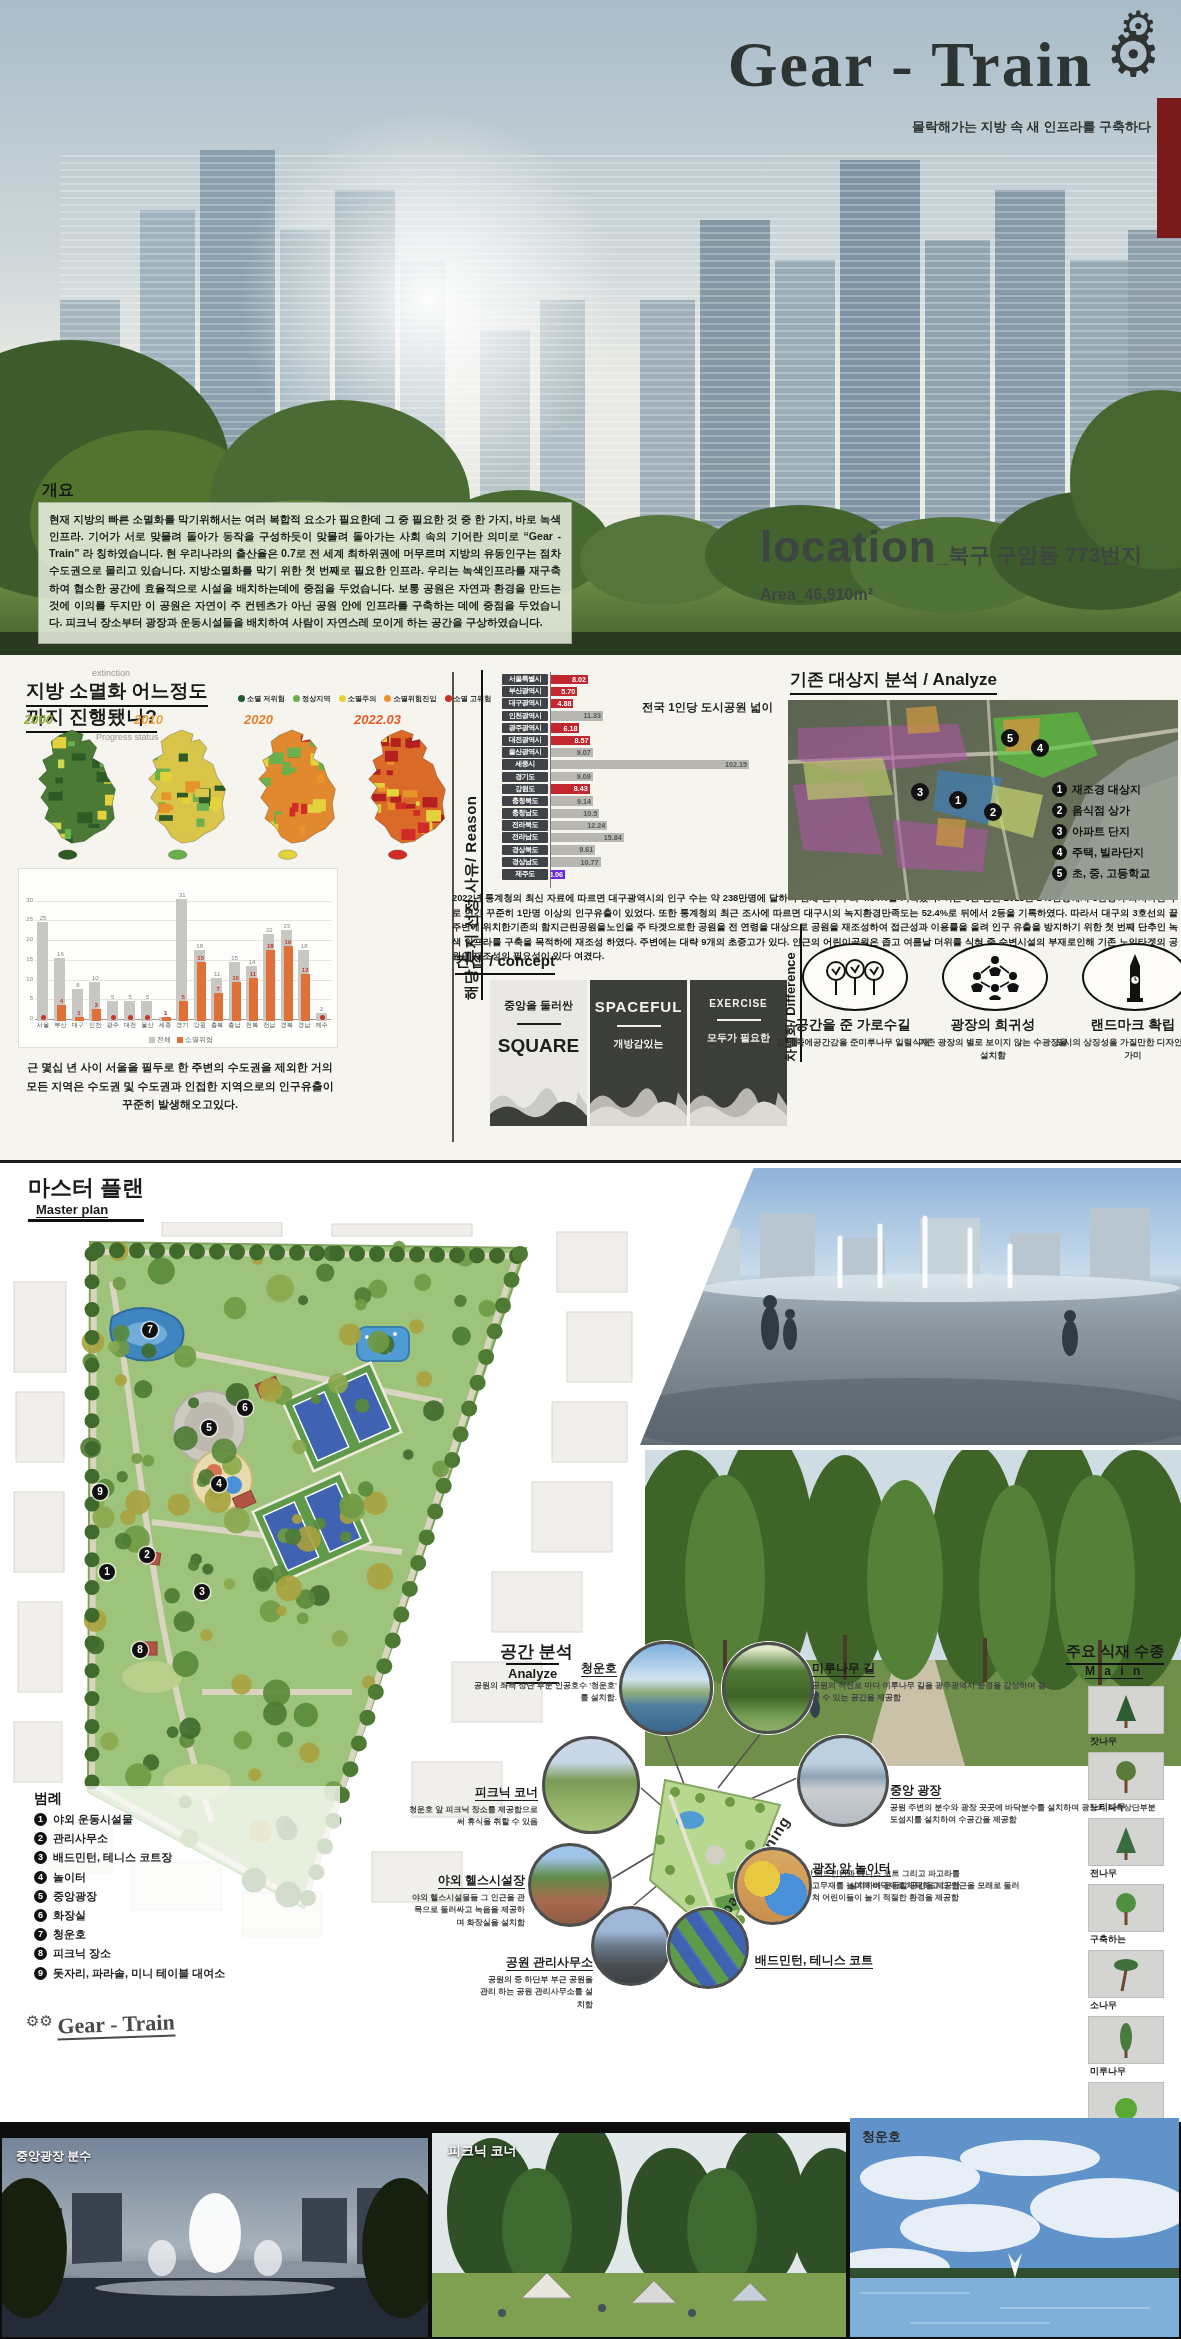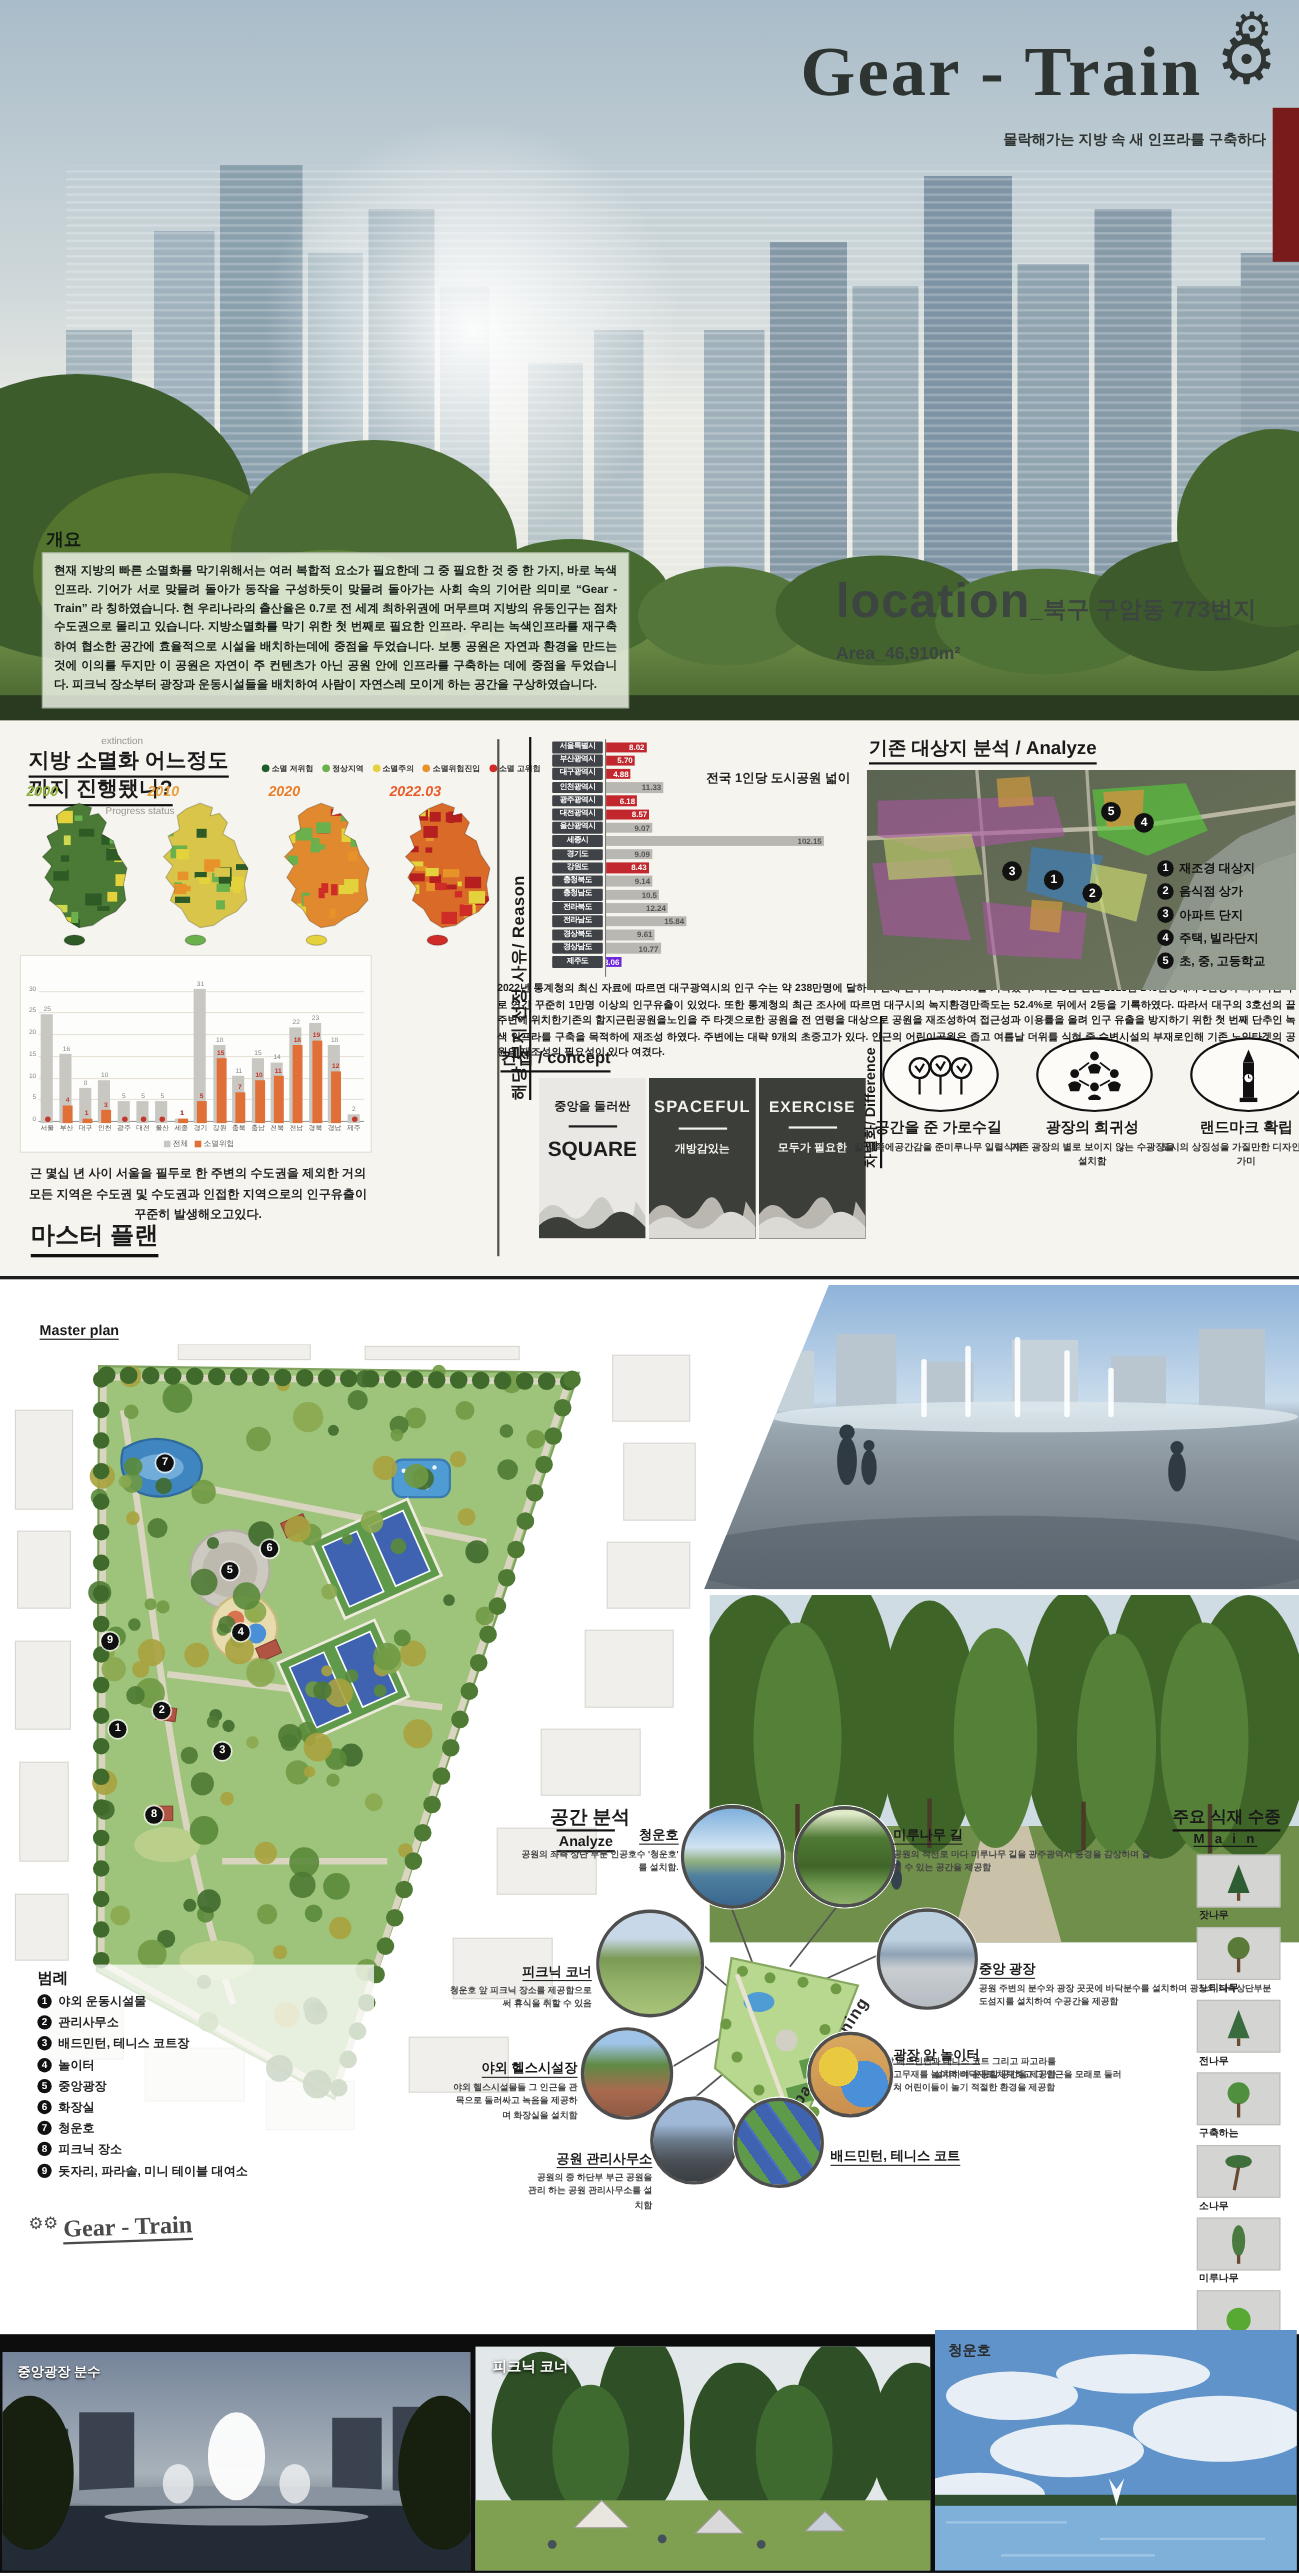--- a/index.html
+++ b/index.html
@@ -70,21 +70,21 @@
   
   #site-title{left:790px;top:668px;font-size:17px;font-weight:bold;border-bottom:2.5px solid #111;padding-bottom:2px;}
   #site-map{left:788px;top:700px;}
   .s-marker{position:absolute;width:18px;height:18px;border-radius:50%;background:#111;color:#fff;
       font-size:11px;font-weight:bold;text-align:center;line-height:18px;}
   #site-legend{left:1052px;top:782px;}
   .sl-item{display:flex;align-items:center;gap:5px;margin-bottom:6px;font-size:11px;font-weight:bold;color:#111;}
   .sl-num{width:15px;height:15px;min-width:15px;border-radius:50%;background:#111;color:#fff;font-size:10px;
       text-align:center;line-height:15px;}
   
-  #mp-title{left:28px;top:1108px;font-size:22px;font-weight:bold;border-bottom:3px solid #111;padding-bottom:2px;}
+  #mp-title{left:28px;top:1173px;font-size:22px;font-weight:bold;border-bottom:3px solid #111;padding-bottom:16px;}
   #mp-sub{left:36px;top:1202px;font-size:13px;font-weight:bold;border-bottom:1.5px solid #111;}
   #plan-wrap{left:12px;top:1222px;width:630px;height:745px;}
   .pmarker{position:absolute;width:16px;height:16px;border-radius:50%;background:#101010;color:#fff;
       font-size:10px;font-weight:bold;text-align:center;line-height:16px;box-shadow:0 0 0 1.5px rgba(255,255,255,.7);}
   #plan-legend{left:28px;top:1786px;width:300px;background:rgba(255,255,255,.75);padding:4px 6px;}
   #plan-legend h3{margin:0 0 4px 0;font-size:14px;}
   .pl-item{display:flex;gap:6px;align-items:center;font-size:11px;font-weight:bold;color:#222;margin-bottom:4.2px;}
   .cnum{width:13px;height:13px;min-width:13px;border-radius:50%;background:#111;color:#fff;font-size:9px;
       text-align:center;line-height:13px;font-weight:bold;}
   #photo1{left:640px;top:1168px;width:541px;height:277px;clip-path:polygon(21% 0,100% 0,100% 100%,0 100%);}
@@ -632,21 +632,21 @@
     <div class="c-block c-dark">
       <div class="c-top" style="font-size:15px;letter-spacing:1px">SPACEFUL</div>
       <div class="c-hr"></div>
       <div class="c-bot" style="font-size:10px">개방감있는</div>
       <svg class="c-mts" width="97" height="52">
         <path d="M0,52 L0,30 Q12,14 24,28 T48,22 T70,34 T88,18 L97,32 L97,52 Z" fill="#b9b7b0"></path>
         <path d="M0,52 L0,40 Q16,26 32,38 T62,34 T97,42 L97,52 Z" fill="#dcdad4"></path>
       </svg>
     </div>
     <div class="c-block c-dark">
-      <div class="c-top" style="font-size:14px;letter-spacing:1px">EXERCISE</div>
+      <div class="c-top" style="font-size:10px;letter-spacing:1px">EXERCISE</div>
       <div class="c-hr"></div>
       <div class="c-bot" style="font-size:10px">모두가 필요한</div>
       <svg class="c-mts" width="97" height="52">
         <path d="M0,52 L0,30 Q12,14 24,28 T48,22 T70,34 T88,18 L97,32 L97,52 Z" fill="#b9b7b0"></path>
         <path d="M0,52 L0,40 Q16,26 32,38 T62,34 T97,42 L97,52 Z" fill="#dcdad4"></path>
       </svg>
     </div>
   </div>
 <div class="abs" id="diff-vlabel">차별화/ Difference</div>
 <div class="abs" id="diff-items">

